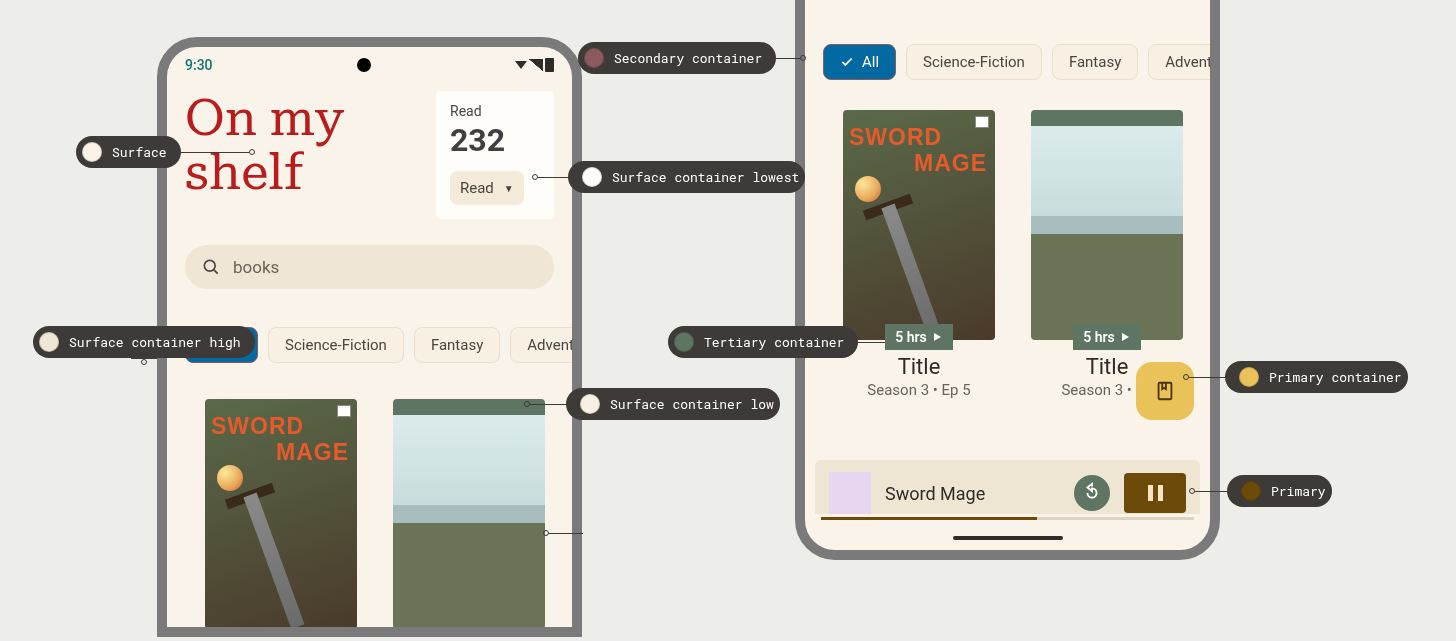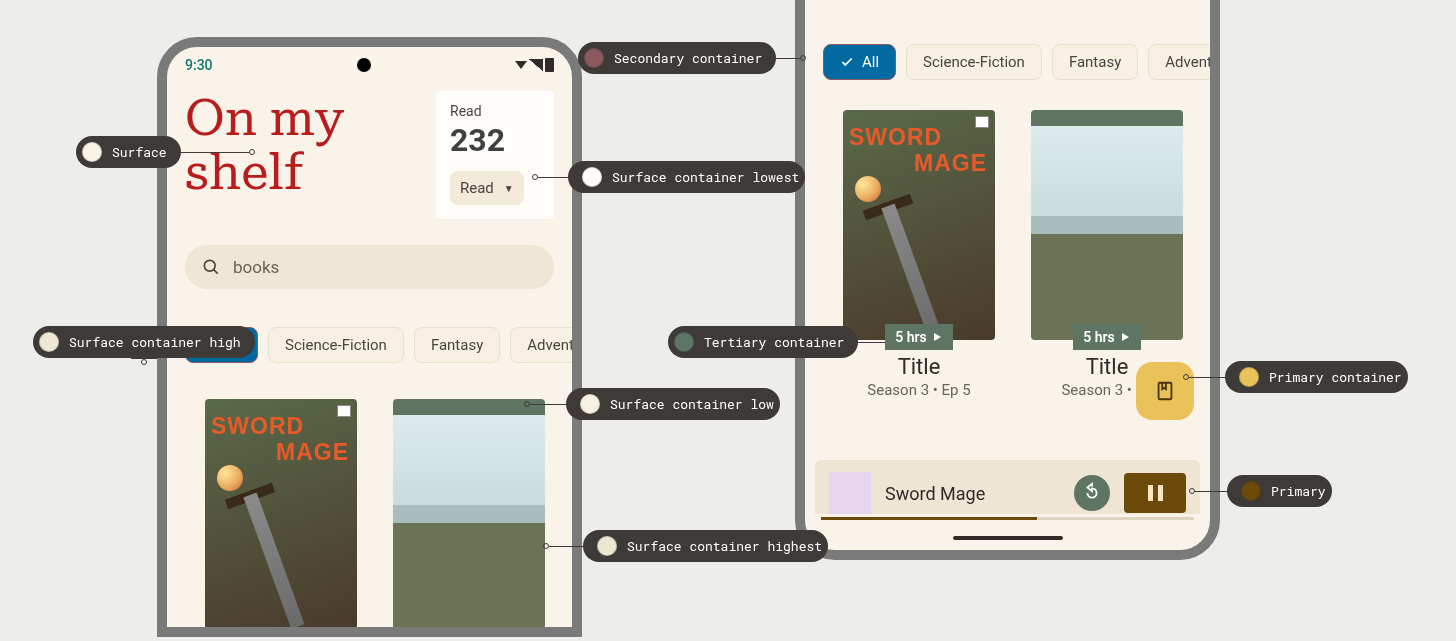--- a/index.html
+++ b/index.html
@@ -280,24 +280,20 @@
 </div>
 <div class="callout rev" style="left:524px; top:388px;">
   <div class="pill">
       <div class="swatch" style="background:#f8f0e3"></div>
       <span>Surface container low</span>
     </div>
   <div class="leader" style="width:36px"></div>
     <div class="dot"></div>
 </div>
 <div class="callout rev" style="left:543px; top:530px;">
-  <div class="pill">
-      <div class="swatch" style="background:#eee5d3"></div>
-      <span>Surface container highest</span>
-    </div>
   <div class="leader" style="width:34px"></div>
     <div class="dot"></div>
 </div>
 <div class="callout" style="left:578px; top:42px;">
   <div class="pill">
       <div class="swatch" style="background:#8a5a5f"></div>
       <span>Secondary container</span>
     </div>
   <div class="leader" style="width:24px"></div>
     <div class="dot"></div>

